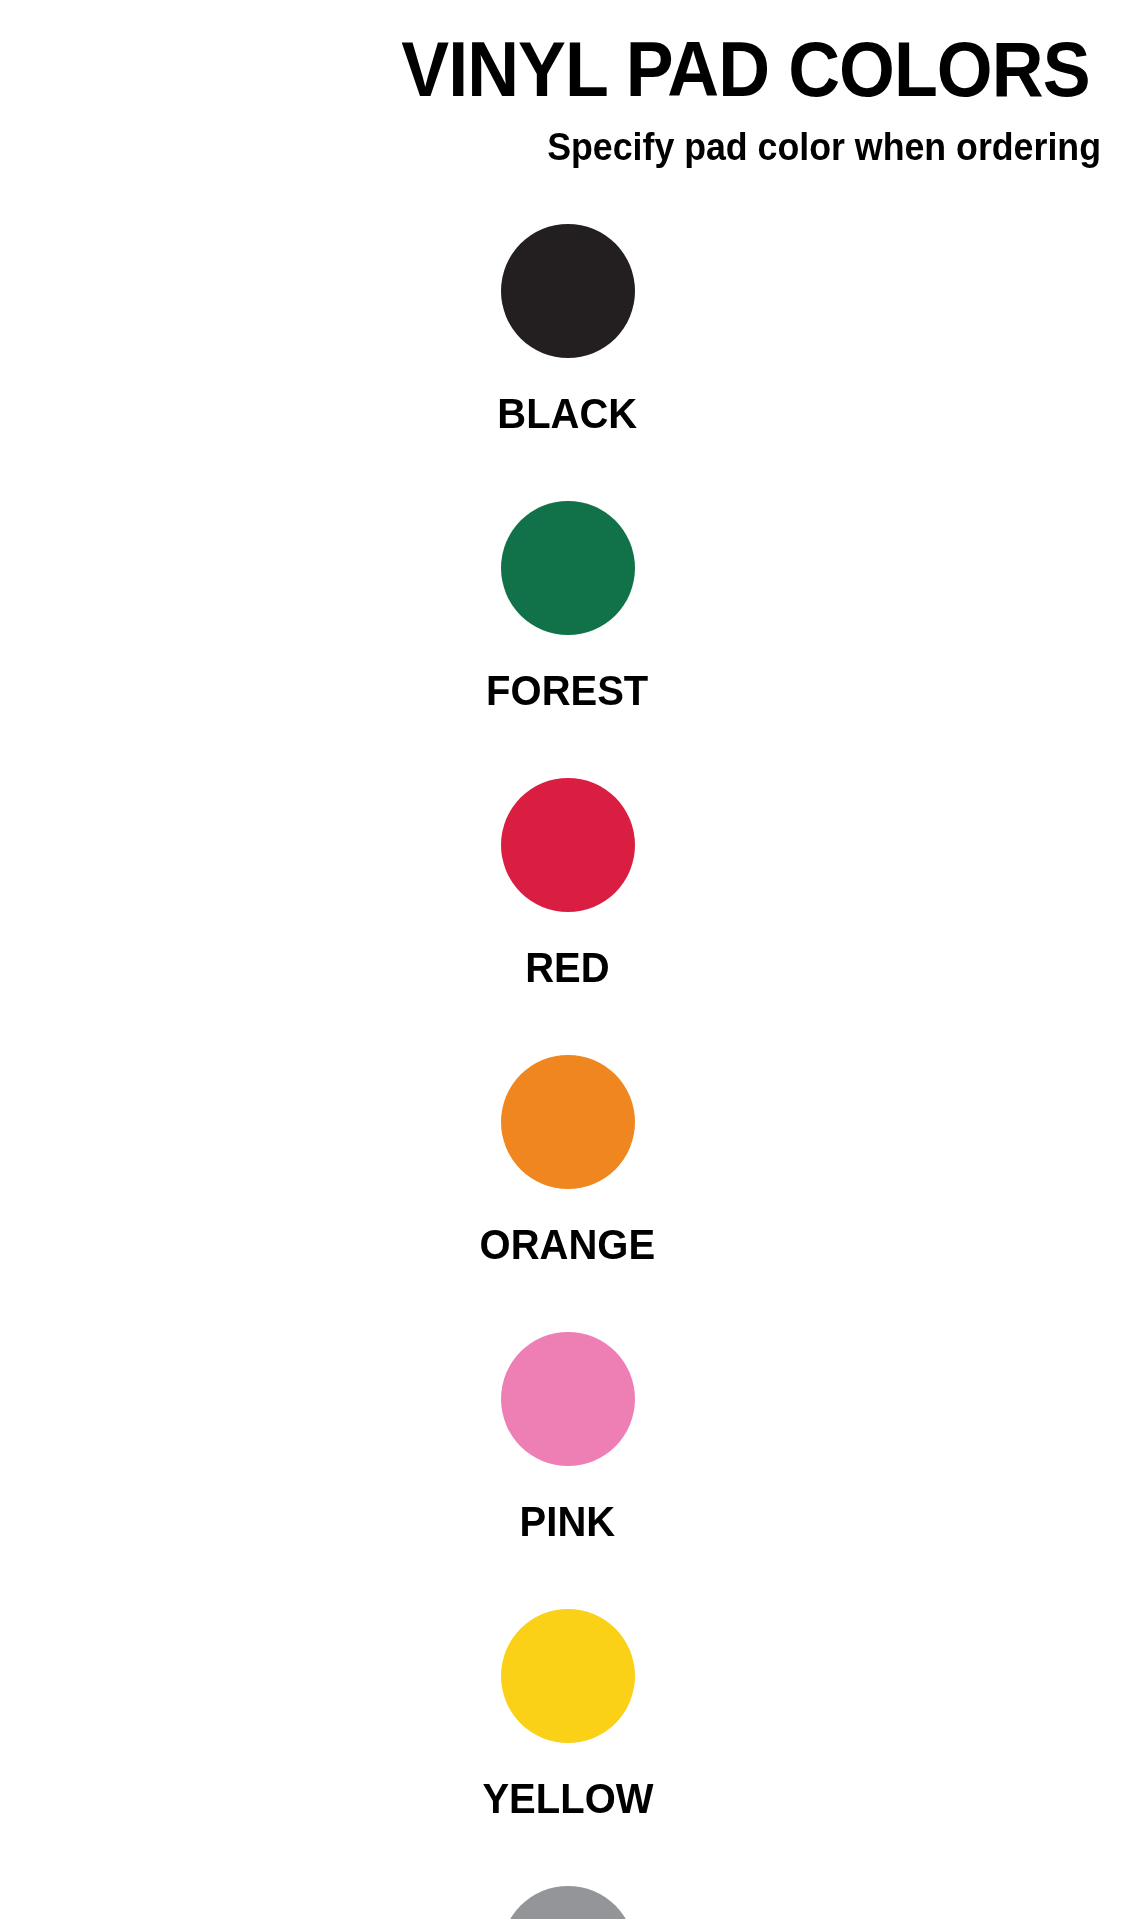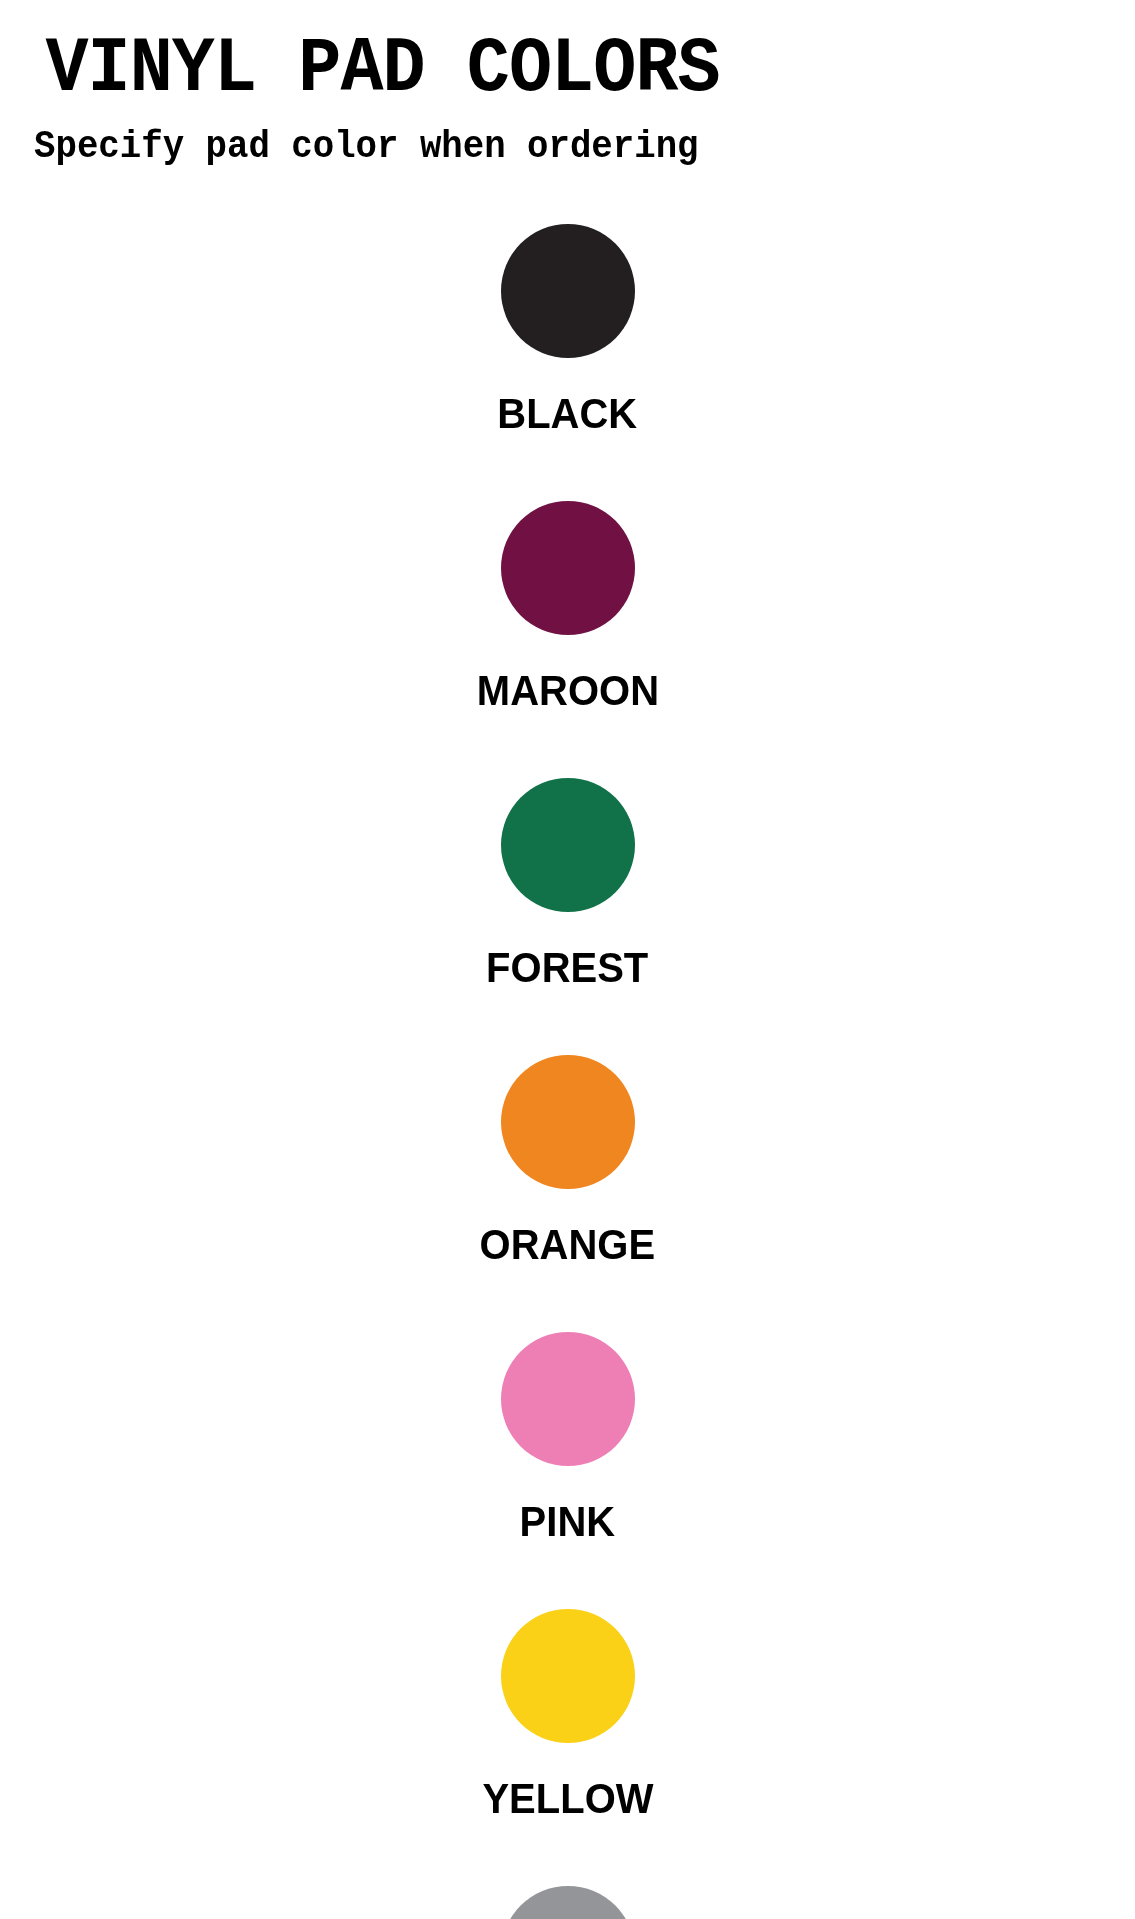--- a/index.html
+++ b/index.html
@@ -18,23 +18,22 @@
     height: 1919px;
     background: #ffffff;
     position: relative;
     box-sizing: border-box;
     display: flex;
     flex-direction: column;
     align-items: center;
   }
   .header {
     width: 100%;
-    text-align: left;
+    text-align: right;
     padding-top: 30px;
-    font-family: Liberation Mono, monospace;
   }
   .title {
     font-size: 78px;
     font-weight: 700;
     letter-spacing: -1px;
     color: #000000;
     line-height: 1.0;
     margin: 0;
     transform: scaleX(0.92);
     white-space: nowrap;
@@ -93,26 +92,26 @@
     <h1 class="title">VINYL PAD COLORS</h1>
     <p class="subtitle">Specify pad color when ordering</p>
   </div>
 
   <div class="swatch-grid">
       <div class="swatch-cell">
         <div class="swatch-dot" style="background: rgb(35, 31, 32);"></div>
         <div class="swatch-label">BLACK</div>
       </div>
       <div class="swatch-cell">
-        <div class="swatch-dot" style="background: rgb(112, 16, 67);"></div>
-        <div class="swatch-label">MAROON</div>
+        <div class="swatch-dot" style="background: rgb(17, 114, 74);"></div>
+        <div class="swatch-label">FOREST</div>
       </div>
       <div class="swatch-cell">
-        <div class="swatch-dot" style="background: rgb(17, 114, 74);"></div>
-        <div class="swatch-label">FOREST</div>
+        <div class="swatch-dot" style="background: rgb(217, 30, 65);"></div>
+        <div class="swatch-label">RED</div>
       </div>
       <div class="swatch-cell">
         <div class="swatch-dot" style="background: rgb(240, 134, 31);"></div>
         <div class="swatch-label">ORANGE</div>
       </div>
       <div class="swatch-cell">
         <div class="swatch-dot" style="background: rgb(238, 127, 181);"></div>
         <div class="swatch-label">PINK</div>
       </div>
       <div class="swatch-cell">

